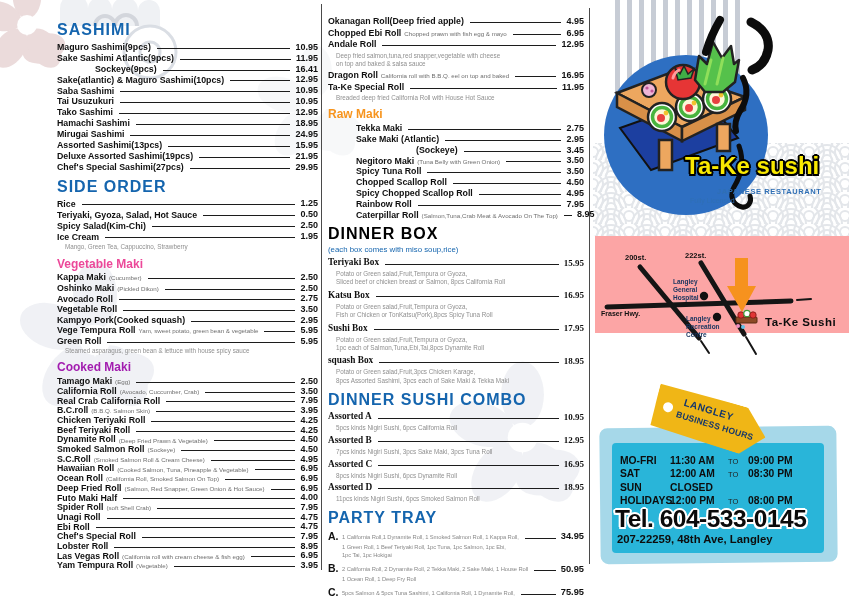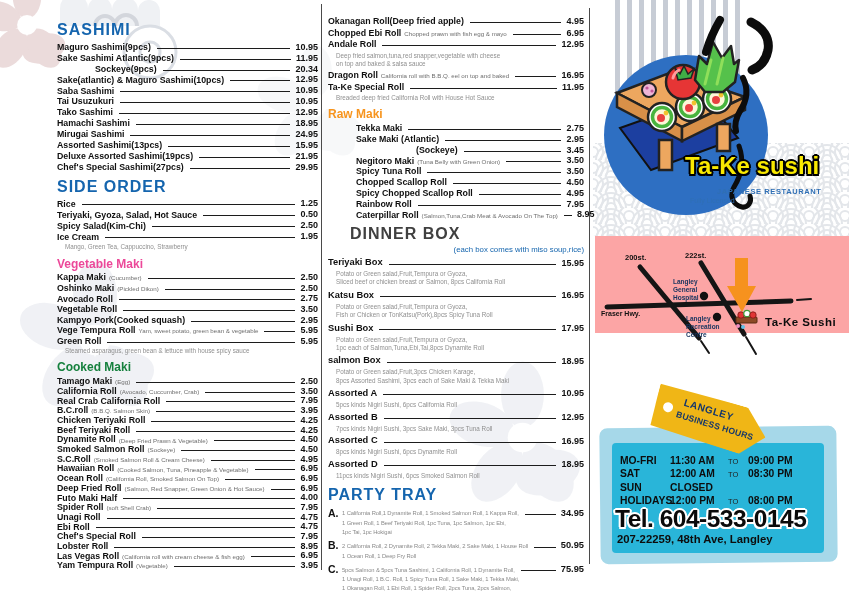--- a/index.html
+++ b/index.html
@@ -30,21 +30,21 @@
   .mi-price{font-weight:bold;font-size:9px;color:#101010;}
   .mi-sub{font-size:6.3px;color:#8f8f8f;margin:0 0 3px 8px;line-height:1.3;white-space:pre-line;}
   
   .items-sashimi .menu-row{margin-bottom:1.9px;}
   .items-cooked .menu-row{margin-bottom:0.7px;}
   .items-veg .menu-row{margin-bottom:1.6px;}
   
   #panel-middle .menu-row{margin-bottom:2.6px;}
   #panel-middle .items-raw .menu-row{margin-bottom:1.8px;margin-left:28px;}
   .items-boxes .mi-name{font-size:9.3px;}
-  .items-boxes .menu-row{margin-bottom:1px;}
+  .items-boxes .menu-row{margin-bottom:1px;font-family:Liberation Serif, serif;}
   .items-boxes .mi-sub{margin-bottom:4.5px;}
   .items-combo .mi-sub{margin-bottom:3.5px;}
   
   .party-row{display:flex;align-items:flex-end;line-height:1;margin-bottom:1px;}
   .party-label{font-weight:bold;font-size:10.5px;width:14px;flex:0 0 14px;color:#101010;}
   .party-first{font-size:5.8px;color:#8a8a8a;white-space:nowrap;letter-spacing:-0.1px;padding-bottom:1px;}
   .party-line{font-size:5.8px;color:#8a8a8a;margin-left:14px;line-height:1.45;letter-spacing:-0.1px;}
   .party-item{margin-bottom:4px;}
   .party-row .mi-price{font-size:9.3px;}
   
@@ -131,21 +131,21 @@
         <span class="mi-price">10.95</span>
       </div>
       <div class="menu-row">
         <span class="mi-name">Sake Sashimi Atlantic(9pcs)</span>
         <span class="mi-leader"></span>
         <span class="mi-price">11.95</span>
       </div>
       <div class="menu-row" style="padding-left: 38px;">
         <span class="mi-name">Sockeye(9pcs)</span>
         <span class="mi-leader"></span>
-        <span class="mi-price">20.34</span>
+        <span class="mi-price">16.41</span>
       </div>
       <div class="menu-row">
         <span class="mi-name">Sake(atlantic) &amp; Maguro Sashimi(10pcs)</span>
         <span class="mi-leader"></span>
         <span class="mi-price">12.95</span>
       </div>
       <div class="menu-row">
         <span class="mi-name">Saba Sashimi</span>
         <span class="mi-leader"></span>
         <span class="mi-price">10.95</span>
@@ -246,21 +246,21 @@
         <span class="mi-leader"></span>
         <span class="mi-price">5.95</span>
       </div>
       <div class="menu-row">
         <span class="mi-name">Green Roll</span>
         <span class="mi-leader"></span>
         <span class="mi-price">5.95</span>
       </div>
       <div class="mi-sub">Steamed asparagus, green bean &amp; lettuce with house spicy sauce</div>
     </div>
-    <div class="sec-title sub" style="color: #15803d;">Cooked Maki</div>
+    <div class="sec-title sub" style="color: #a21caf;">Cooked Maki</div>
     <div class="sec-items items-cooked">
       <div class="menu-row">
         <span class="mi-name">Tamago Maki</span>
         <span class="mi-desc">(Egg)</span>
         <span class="mi-leader"></span>
         <span class="mi-price">2.50</span>
       </div>
       <div class="menu-row">
         <span class="mi-name">California Roll</span>
         <span class="mi-desc">(Avocado, Cuccumber, Crab)</span>
@@ -445,22 +445,22 @@
         <span class="mi-leader"></span>
         <span class="mi-price">7.95</span>
       </div>
       <div class="menu-row">
         <span class="mi-name">Caterpillar Roll</span>
         <span class="mi-desc">(Salmon,Tuna,Crab Meat &amp; Avocado On The Top)</span>
         <span class="mi-leader"></span>
         <span class="mi-price">8.95</span>
       </div>
     </div>
-    <div class="sec-title " style="color: #404040; margin-left: 22px;">DINNER BOX</div>
-    <div class="sec-subtitle" style="color: rgb(21, 101, 174); text-align: right;">(each box comes with miso soup,rice)</div>
+    <div class="sec-title " style="color: #000000;">DINNER BOX</div>
+    <div class="sec-subtitle" style="color: rgb(21, 101, 174);">(each box comes with miso soup,rice)</div>
     <div class="sec-items items-boxes">
       <div class="menu-row">
         <span class="mi-name">Teriyaki Box</span>
         <span class="mi-leader"></span>
         <span class="mi-price">15.95</span>
       </div>
       <div class="mi-sub">Potato or Green salad,Fruit,Tempura or Gyoza,
 Sliced beef or chicken breast or Salmon, 8pcs California Roll</div>
       <div class="menu-row">
         <span class="mi-name">Katsu Box</span>
@@ -470,27 +470,28 @@
       <div class="mi-sub">Potato or Green salad,Fruit,Tempura or Gyoza,
 Fish or Chicken or TonKatsu(Pork),8pcs Spicy Tuna Roll</div>
       <div class="menu-row">
         <span class="mi-name">Sushi Box</span>
         <span class="mi-leader"></span>
         <span class="mi-price">17.95</span>
       </div>
       <div class="mi-sub">Potato or Green salad,Fruit,Tempura or Gyoza,
 1pc each of Salmon,Tuna,Ebi,Tai,8pcs Dynamite Roll</div>
       <div class="menu-row">
-        <span class="mi-name">salmon Box</span>
+        <span class="mi-name">squash Box</span>
         <span class="mi-leader"></span>
         <span class="mi-price">18.95</span>
       </div>
       <div class="mi-sub">Potato or Green salad,Fruit,3pcs Chicken Karage,
 8pcs Assorted Sashimi, 3pcs each of Sake Maki &amp; Tekka Maki</div>
     </div>
+    <div class="sec-title " style="color: rgb(21, 101, 174);">DINNER SUSHI COMBO</div>
     <div class="sec-items items-boxes items-combo">
       <div class="menu-row">
         <span class="mi-name">Assorted A</span>
         <span class="mi-leader"></span>
         <span class="mi-price">10.95</span>
       </div>
       <div class="mi-sub">5pcs kinds Nigiri Sushi, 6pcs California Roll</div>
       <div class="menu-row">
         <span class="mi-name">Assorted B</span>
         <span class="mi-leader"></span>

